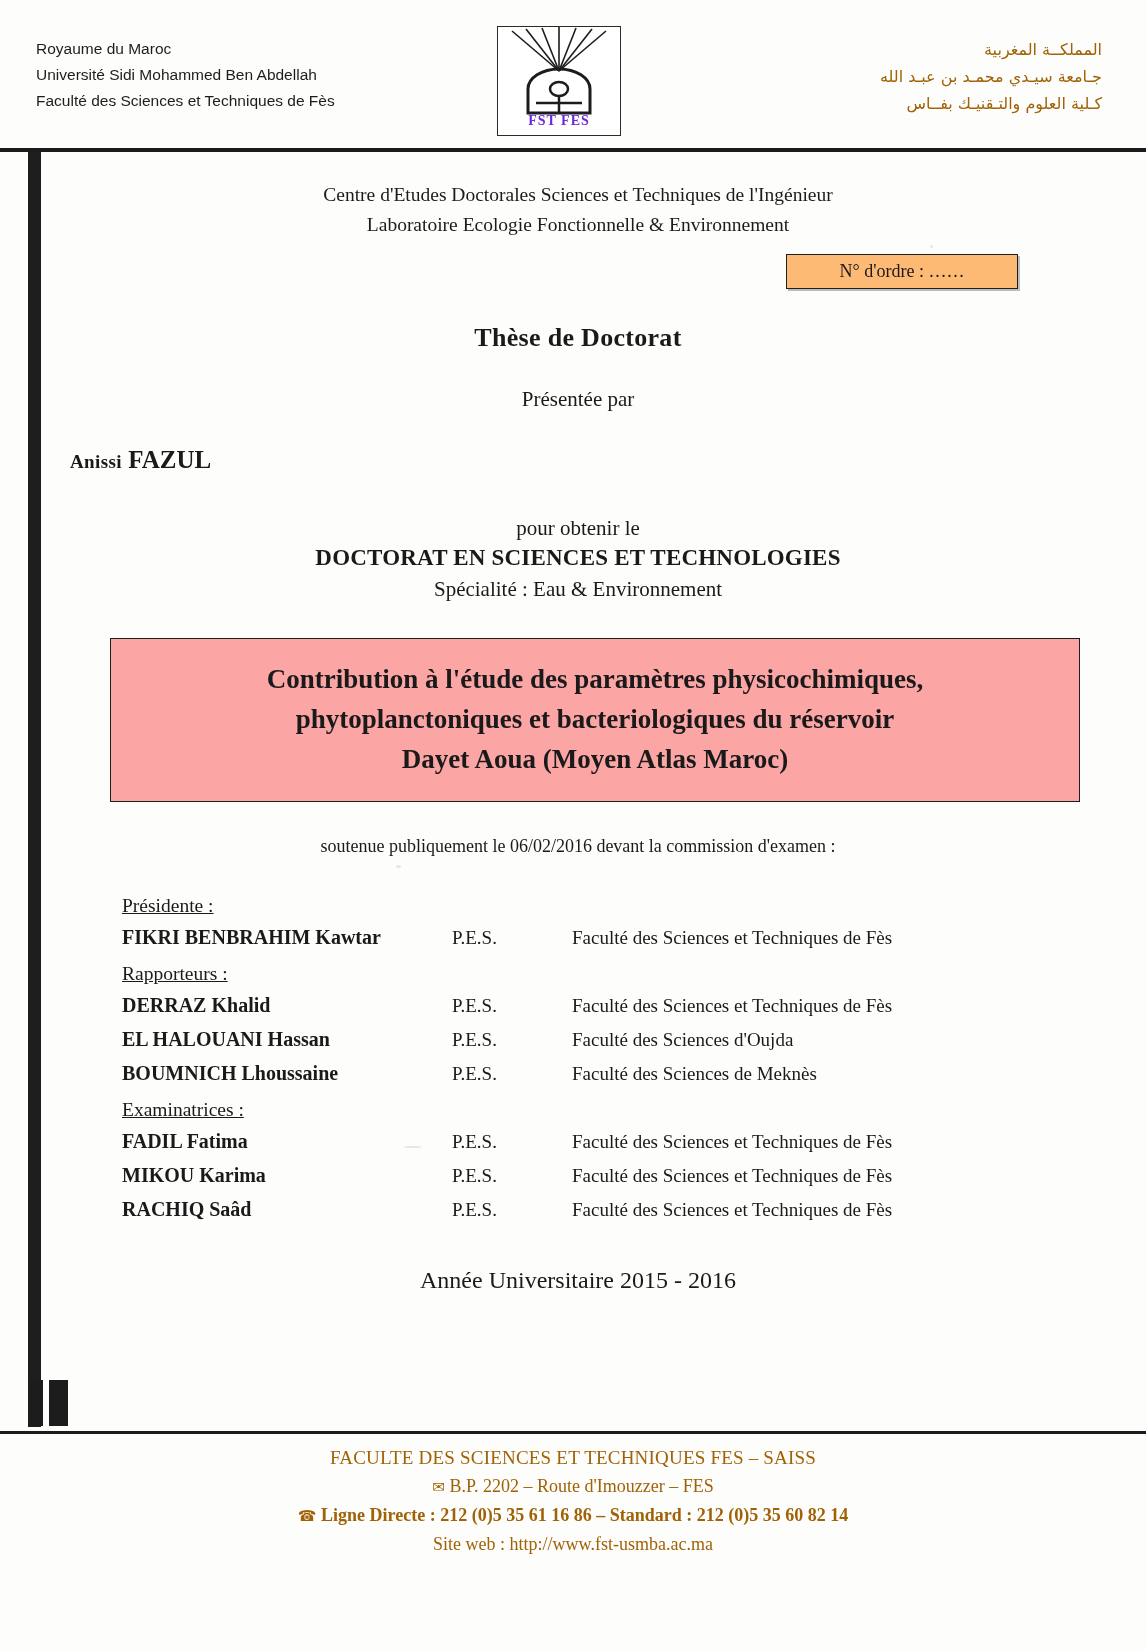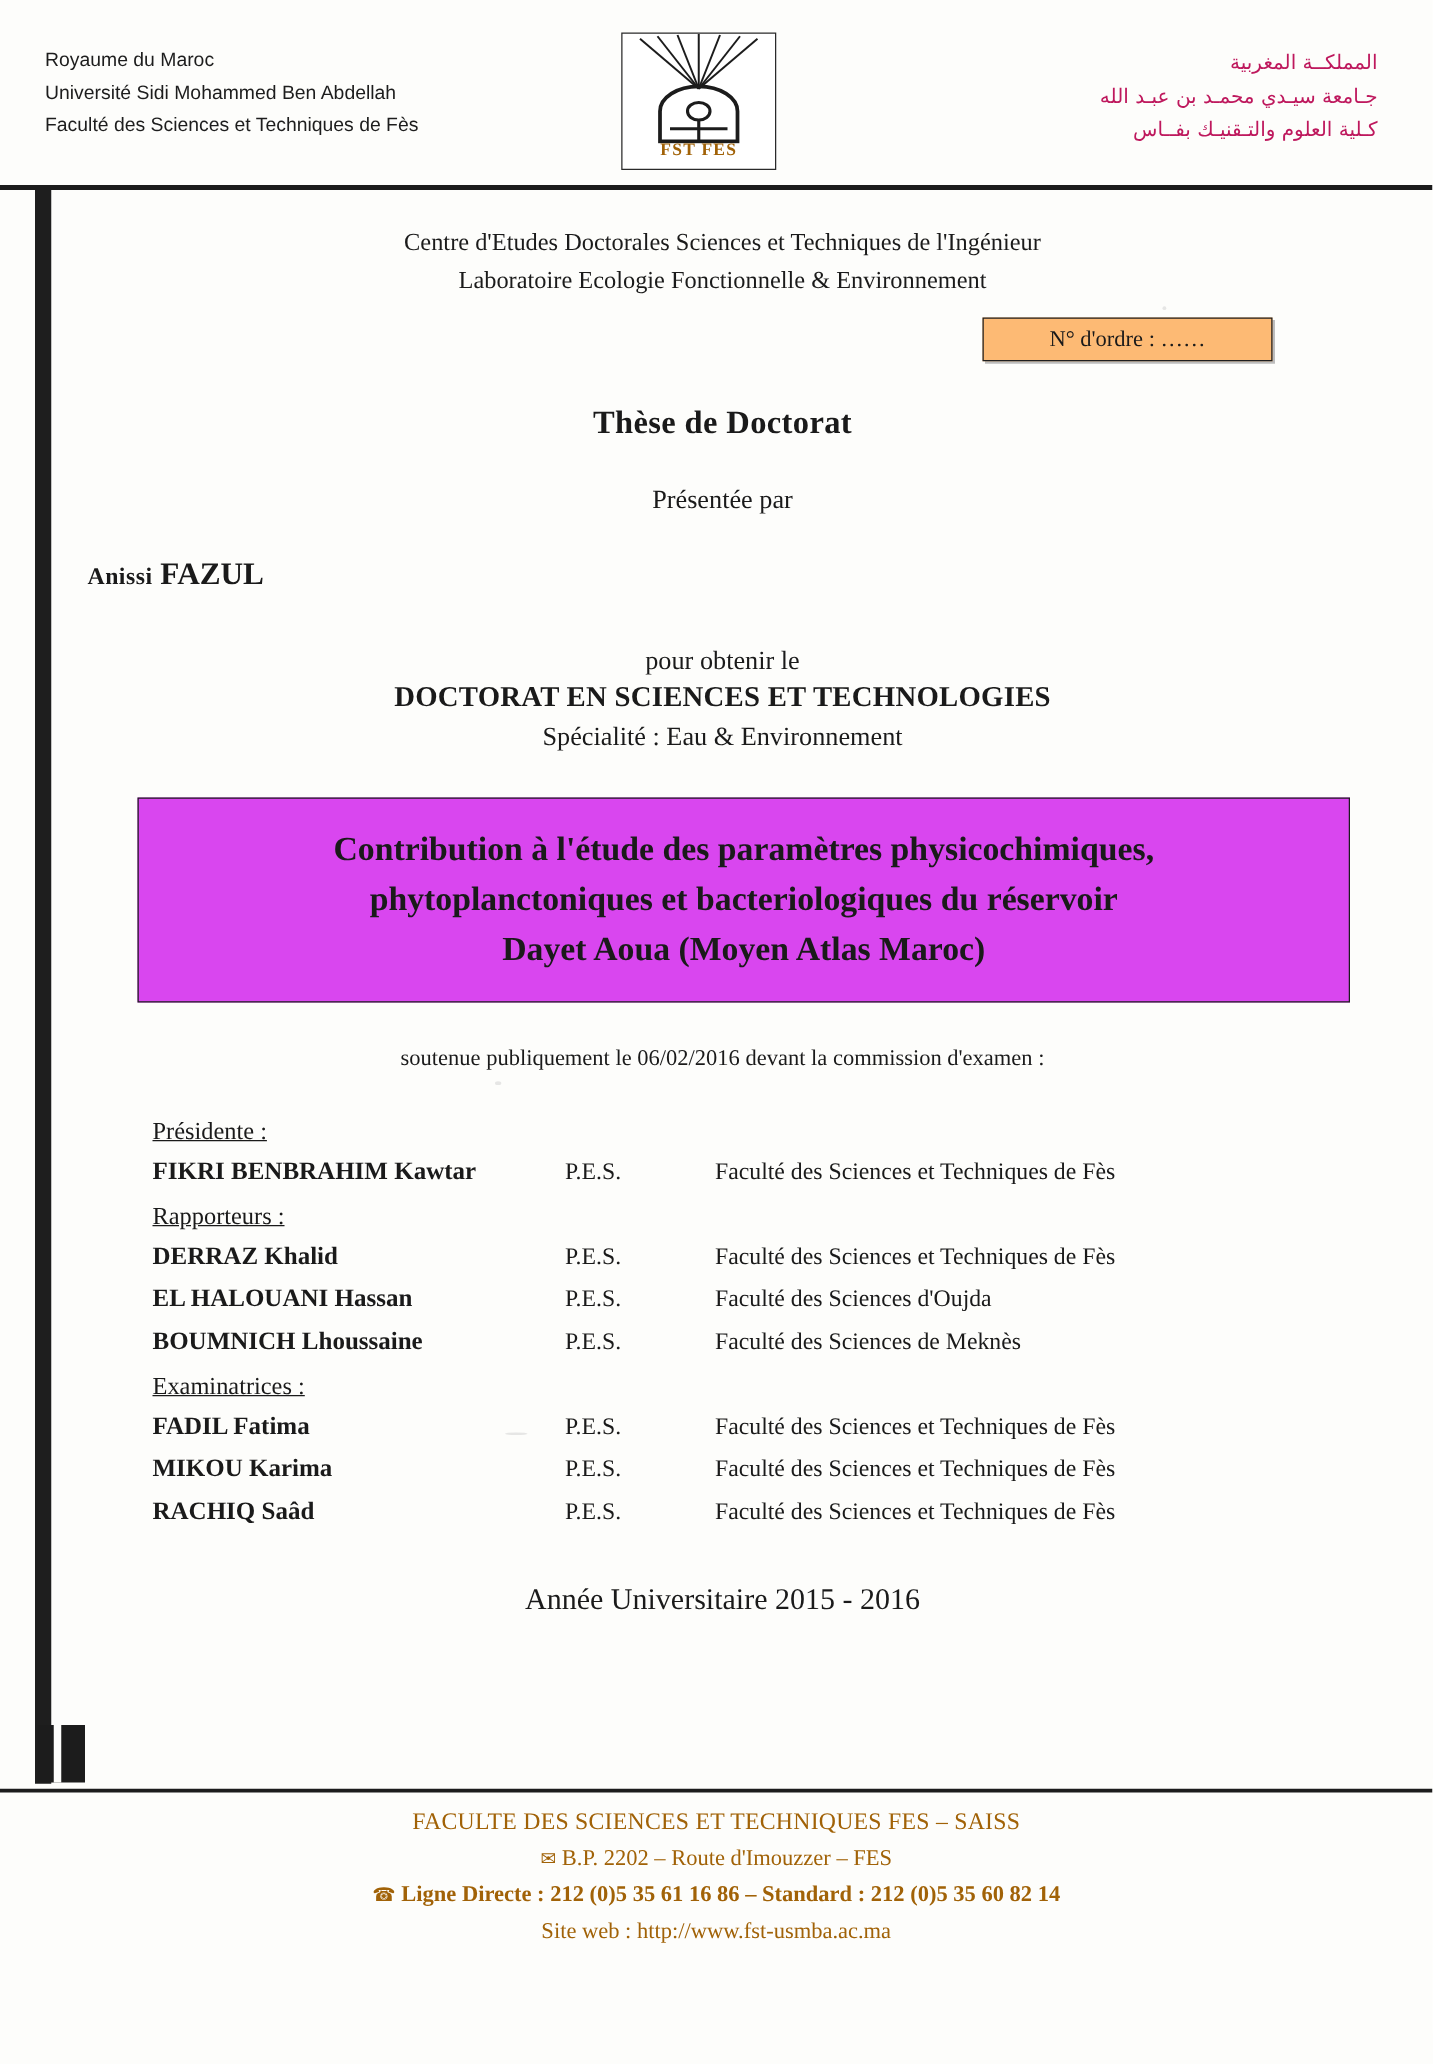--- a/index.html
+++ b/index.html
@@ -40,21 +40,21 @@
   }
   .hdr-right {
     position: absolute;
     right: 44px;
     top: 36px;
     font-family: "DejaVu Sans", sans-serif;
     font-size: 16px;
     line-height: 27px;
     text-align: right;
     direction: rtl;
-    color: #be185d;
+    color: #a16207;
   }
   .hdr-logo {
     position: absolute;
     left: 497px;
     top: 26px;
     width: 122px;
     height: 108px;
     border: 1px solid #2a2a2a;
     background: #fff;
     overflow: hidden;
@@ -72,21 +72,21 @@
   .hdr-logo .fstfes {
     position: absolute;
     bottom: 6px;
     left: 0;
     width: 100%;
     text-align: center;
     font-family: "Liberation Serif", serif;
     font-weight: bold;
     font-size: 14px;
     letter-spacing: 1px;
-    color: #a16207;
+    color: #6d28d9;
   }
 
   .rule-top {
     position: absolute;
     left: 0;
     top: 148px;
     width: 1146px;
     height: 4px;
     background: #1c1c1c;
   }
@@ -185,21 +185,21 @@
     text-align: center;
     font-size: 21px;
     margin-top: 6px;
   }
 
   .title-box {
     margin: 36px 6px 0 40px;
     border: 1.5px solid #1e1e1e;
     padding: 20px 18px 22px 18px;
     text-align: center;
-    background: #d946ef;
+    background: #fca5a5;
   }
   .title-box .t {
     font-size: 27px;
     font-weight: bold;
     line-height: 40px;
   }
 
   .soutenue {
     text-align: center;
     font-size: 18px;

